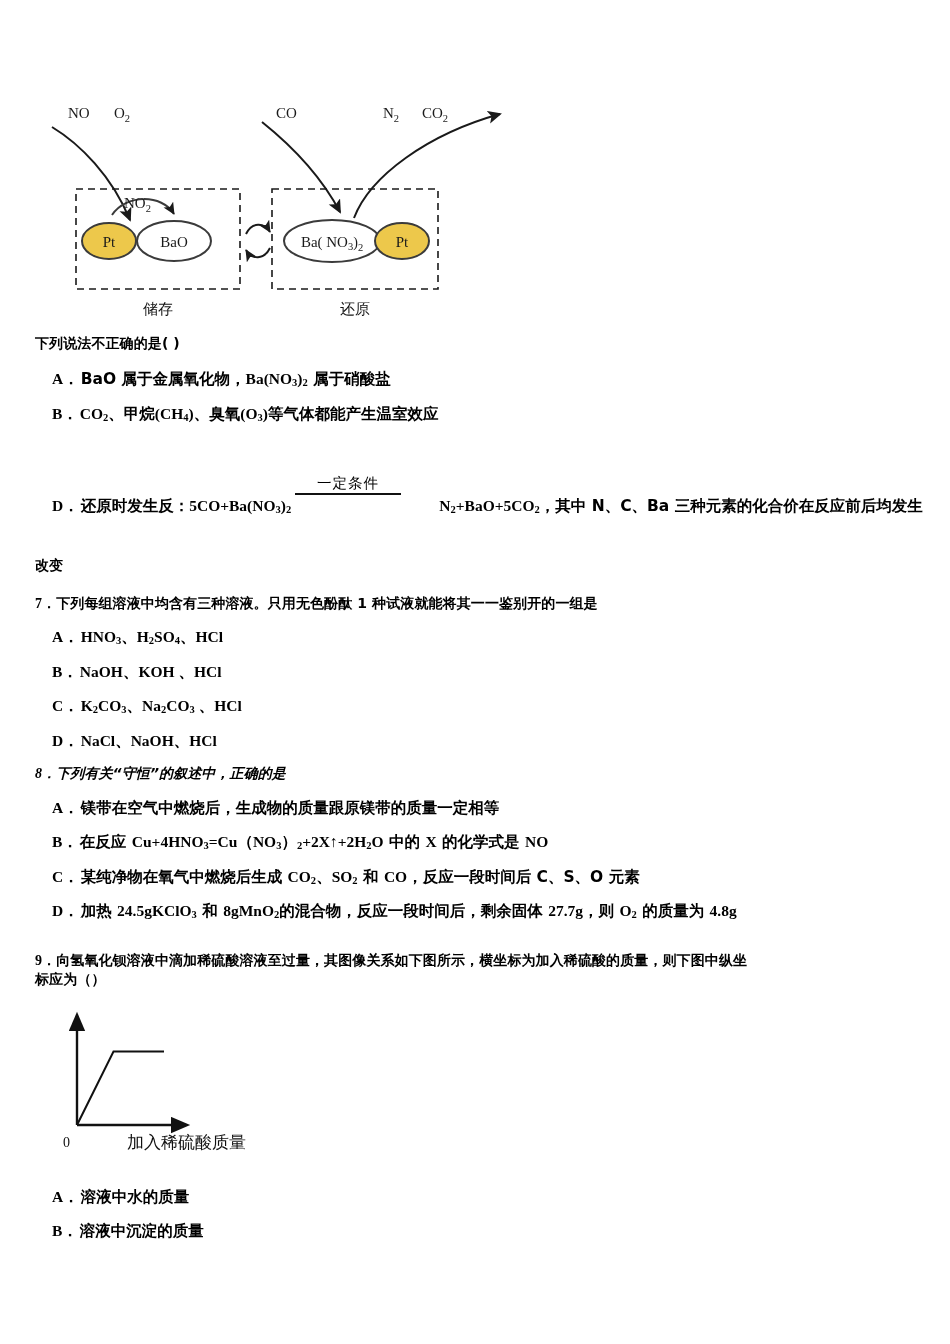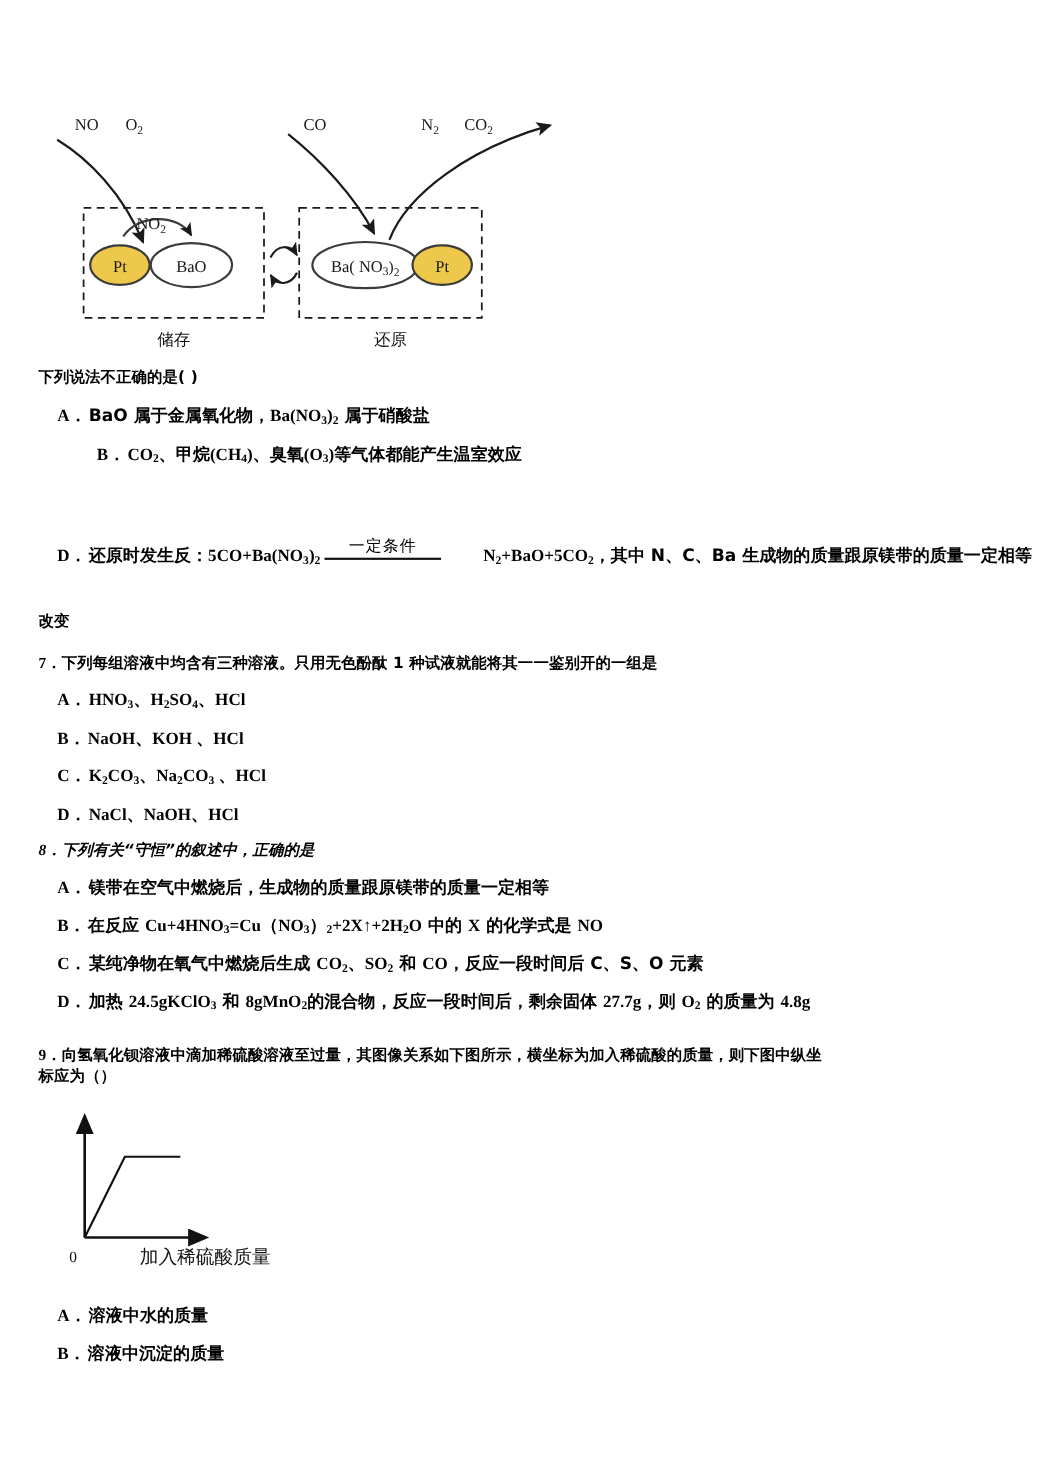--- a/index.html
+++ b/index.html
@@ -81,21 +81,21 @@
   }
   .cjk {
     font-family: "DejaVu Sans", "Liberation Sans", sans-serif;
     font-weight: bold;
   }
 
   
   .cond-wrap {
     position: absolute;
     left: 295px;
-    top: 490px;
+    top: 476px;
     width: 106px;
     text-align: center;
   }
   .cond-text {
     font-family: "DejaVu Sans", "Liberation Sans", sans-serif;
     font-size: 14.5px;
     font-weight: normal;
     letter-spacing: 1px;
     display: block;
     line-height: 1.1;
@@ -182,32 +182,32 @@
       <text class="box-caption" x="315" y="242" text-anchor="middle">还原</text>
     </svg>
   </div>
 
   <div class="qline cjk" style="top:335px;">下列说法不正确的是(      )</div>
 
   <div class="opt" style="top:370px;">
     <span class="opt-label">A．</span><span><span class="cjk">BaO 属于金属氧化物，</span>Ba(NO<sub>3</sub>)<sub>2</sub><span class="cjk"> 属于硝酸盐</span></span>
   </div>
 
-  <div class="opt" style="top:405px;margin-left:36px;">
+  <div class="opt" style="top:405px;">
     <span class="opt-label">B．</span><span>CO<sub>2</sub><span class="cjk">、甲烷</span>(CH<sub>4</sub>)<span class="cjk">、臭氧</span>(O<sub>3</sub>)<span class="cjk">等气体都能产生温室效应</span></span>
   </div>
 
 
   <div class="cond-wrap">
     <span class="cond-text">一定条件</span>
     <span class="cond-rule"></span>
   </div>
 
   <div class="opt" style="top:497px;">
-    <span class="opt-label">D．</span><span><span class="cjk">还原时发生反：</span>5CO+Ba(NO<sub>3</sub>)<sub>2</sub><span style="display:inline-block;width:148px;"></span>N<sub>2</sub>+BaO+5CO<sub>2</sub><span class="cjk">，其中 N、C、Ba 生成物的质量跟原镁带的质量一定相等</span></span>
+    <span class="opt-label">D．</span><span><span class="cjk">还原时发生反：</span>5CO+Ba(NO<sub>3</sub>)<sub>2</sub><span style="display:inline-block;width:148px;"></span>N<sub>2</sub>+BaO+5CO<sub>2</sub><span class="cjk">，其中 N、C、Ba 三种元素的化合价在反应前后均发生</span></span>
   </div>
 
   <div class="qline cjk" style="top:557px;">改变</div>
 
   <div class="qline" style="top:595px;">
     <span>7．</span><span class="cjk">下列每组溶液中均含有三种溶液。只用无色酚酞 1 种试液就能将其一一鉴别开的一组是</span>
   </div>
 
   <div class="opt" style="top:628px;">
     <span class="opt-label">A．</span><span>HNO<sub>3</sub><span class="cjk">、</span>H<sub>2</sub>SO<sub>4</sub><span class="cjk">、</span>HCl</span>

